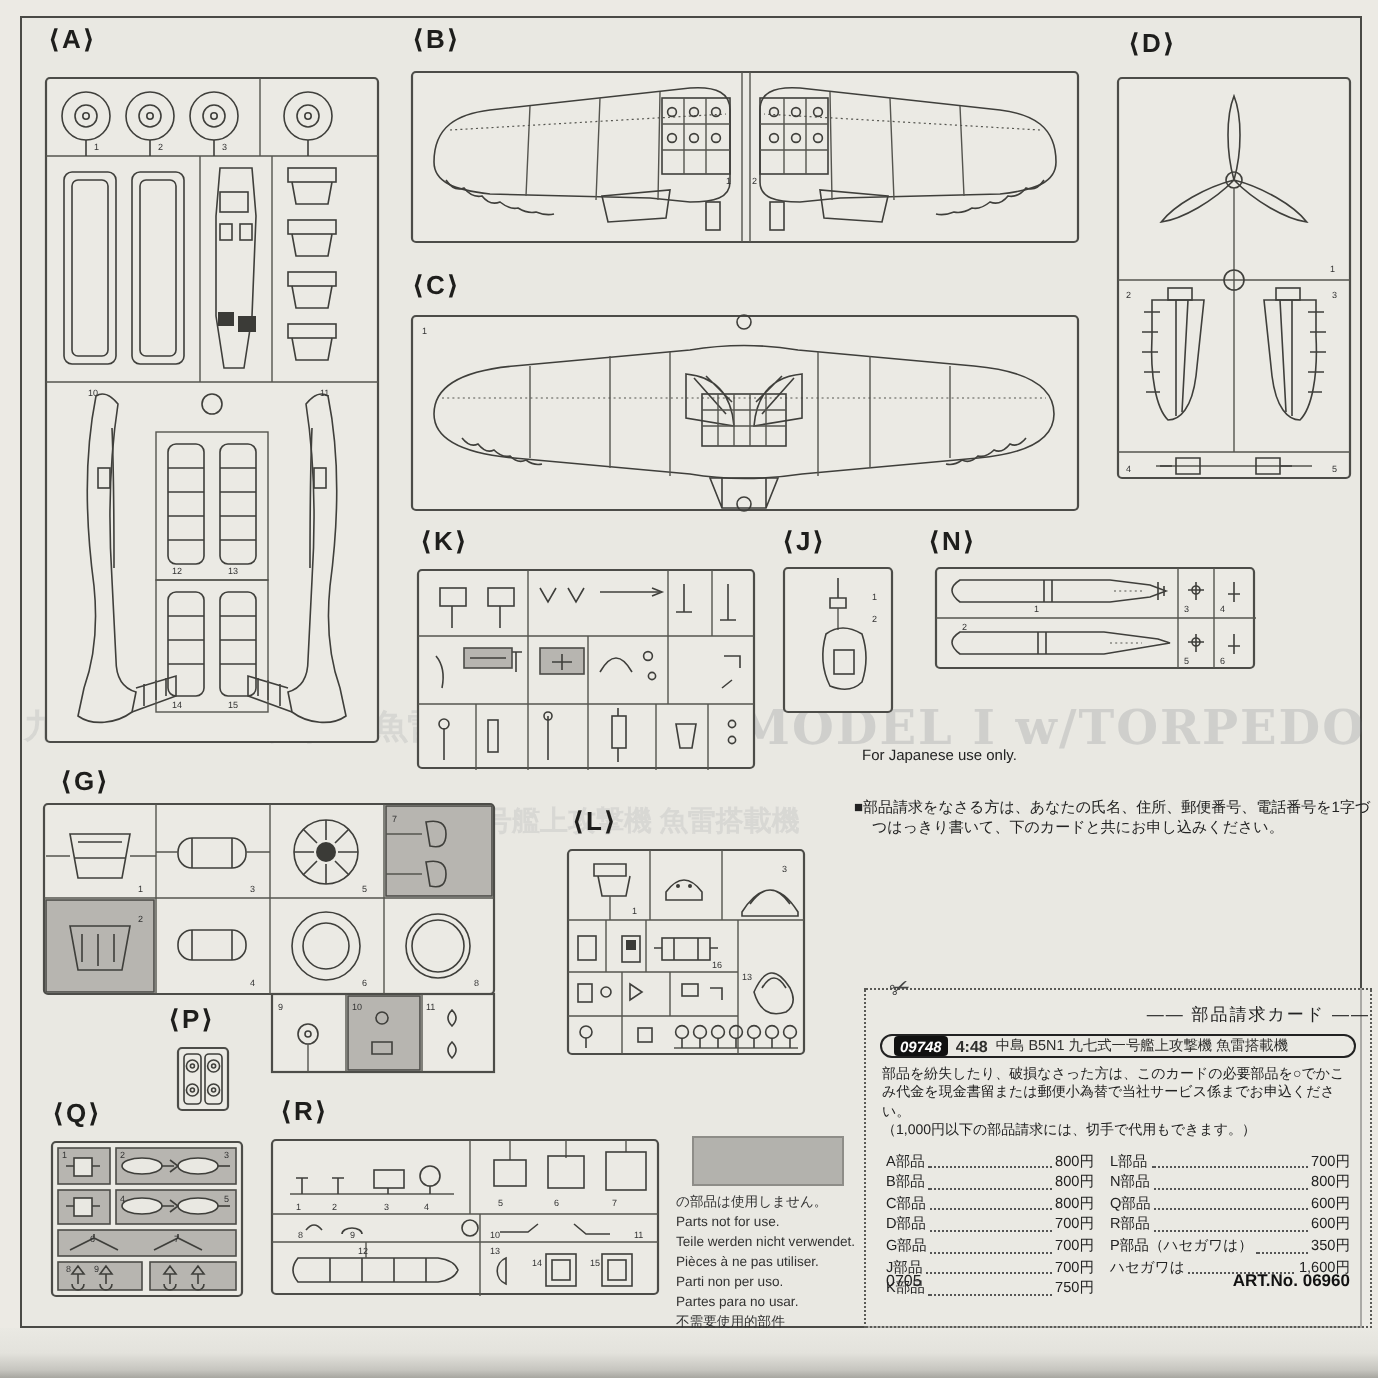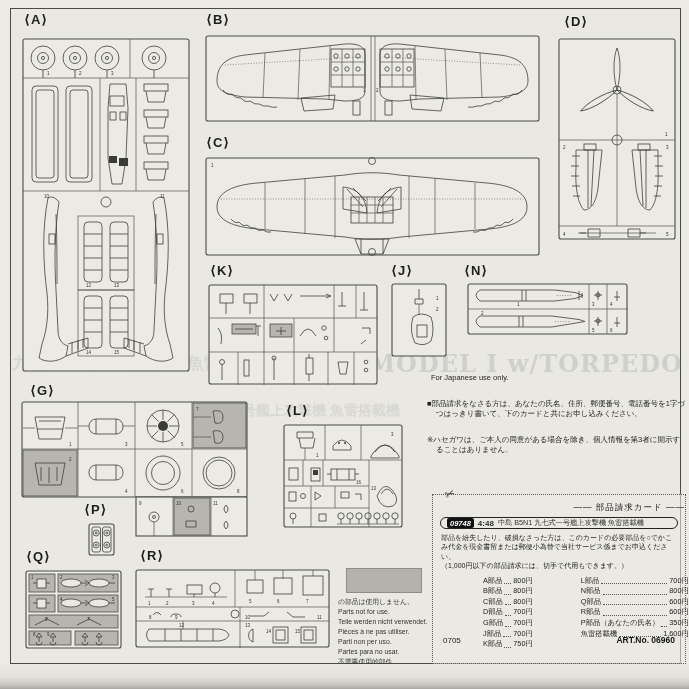--- a/index.html
+++ b/index.html
@@ -44,21 +44,21 @@
         border-radius:9px;padding:0 6px;}
   .code-badge{background:#111;color:#fff;font-weight:bold;font-style:italic;font-size:7.5px;
         padding:0.5px 3px;border-radius:2px;}
   .scale{font-weight:bold;font-size:8px;}
   .product-name{font-weight:normal;font-size:7.2px;white-space:nowrap;overflow:hidden;}
   .card-body{margin:4px 8px 0 8px;font-size:7px;line-height:1.35;color:#222;}
   .card-note{margin:0 8px;font-size:7px;line-height:1.35;color:#222;}
   .price-cols{display:flex;gap:8px;margin:5px 10px 0 10px;}
   .pcol{display:flex;flex-direction:column;}
   .prow{display:flex;align-items:flex-end;font-size:7.3px;line-height:1.45;color:#222;}
-  .plbl{white-space:nowrap;margin-left:40px;}
+  .plbl{white-space:nowrap;}
   .pdots{flex:1;border-bottom:1px dotted #555;margin:0 2px 2px 2px;min-width:6px;}
   .pprc{white-space:nowrap;}
   .card-footer{position:absolute;left:10px;right:10px;bottom:18px;display:flex;justify-content:space-between;align-items:baseline;margin-top:16px;}
   .date-code{font-size:8px;color:#222;}
   .artno{font-size:8.5px;font-weight:bold;color:#111;}
 </style>
 </head>
 <body>
 
 <div class="page">
@@ -470,21 +470,20 @@
     <text class="pn" x="182" y="50">11</text>
     <text class="pn" x="44" y="58">12</text>
     <text class="pn" x="110" y="58">13</text>
     <text class="pn" x="131" y="64">14</text>
     <text class="pn" x="160" y="64">15</text>
   </svg>
 
   <div class="notes">
     <div class="lang">For Japanese use only.</div>
     <div class="note-item">■部品請求をなさる方は、あなたの氏名、住所、郵便番号、電話番号を1字づつはっきり書いて、下のカードと共にお申し込みください。</div>
-    <div class="note-item">※ハセガワは、ご本人の同意がある場合を除き、個人情報を第3者に開示することはありません。</div>
   </div>
 
   <div class="unused">
     <div class="swatch"></div>
     <div>の部品は使用しません。</div>
     <div>Parts not for use.</div>
     <div>Teile werden nicht verwendet.</div>
     <div>Pièces à ne pas utiliser.</div>
     <div>Parti non per uso.</div>
     <div>Partes para no usar.</div>
@@ -554,26 +553,26 @@
             <span class="plbl">Q部品</span>
             <span class="pdots"></span>
             <span class="pprc">600円</span>
           </div>
         <div class="prow">
             <span class="plbl">R部品</span>
             <span class="pdots"></span>
             <span class="pprc">600円</span>
           </div>
         <div class="prow">
-            <span class="plbl">P部品（あなたの氏名）</span>
+            <span class="plbl">P部品（ハセガワは）</span>
             <span class="pdots"></span>
             <span class="pprc">350円</span>
           </div>
         <div class="prow">
-            <span class="plbl">魚雷搭載機</span>
+            <span class="plbl">ハセガワは</span>
             <span class="pdots"></span>
             <span class="pprc">1,600円</span>
           </div>
       </div>
     </div>
     <div class="card-footer">
       <span class="date-code">0705</span>
       <span class="artno">ART.No. 06960</span>
     </div>
   </div>

